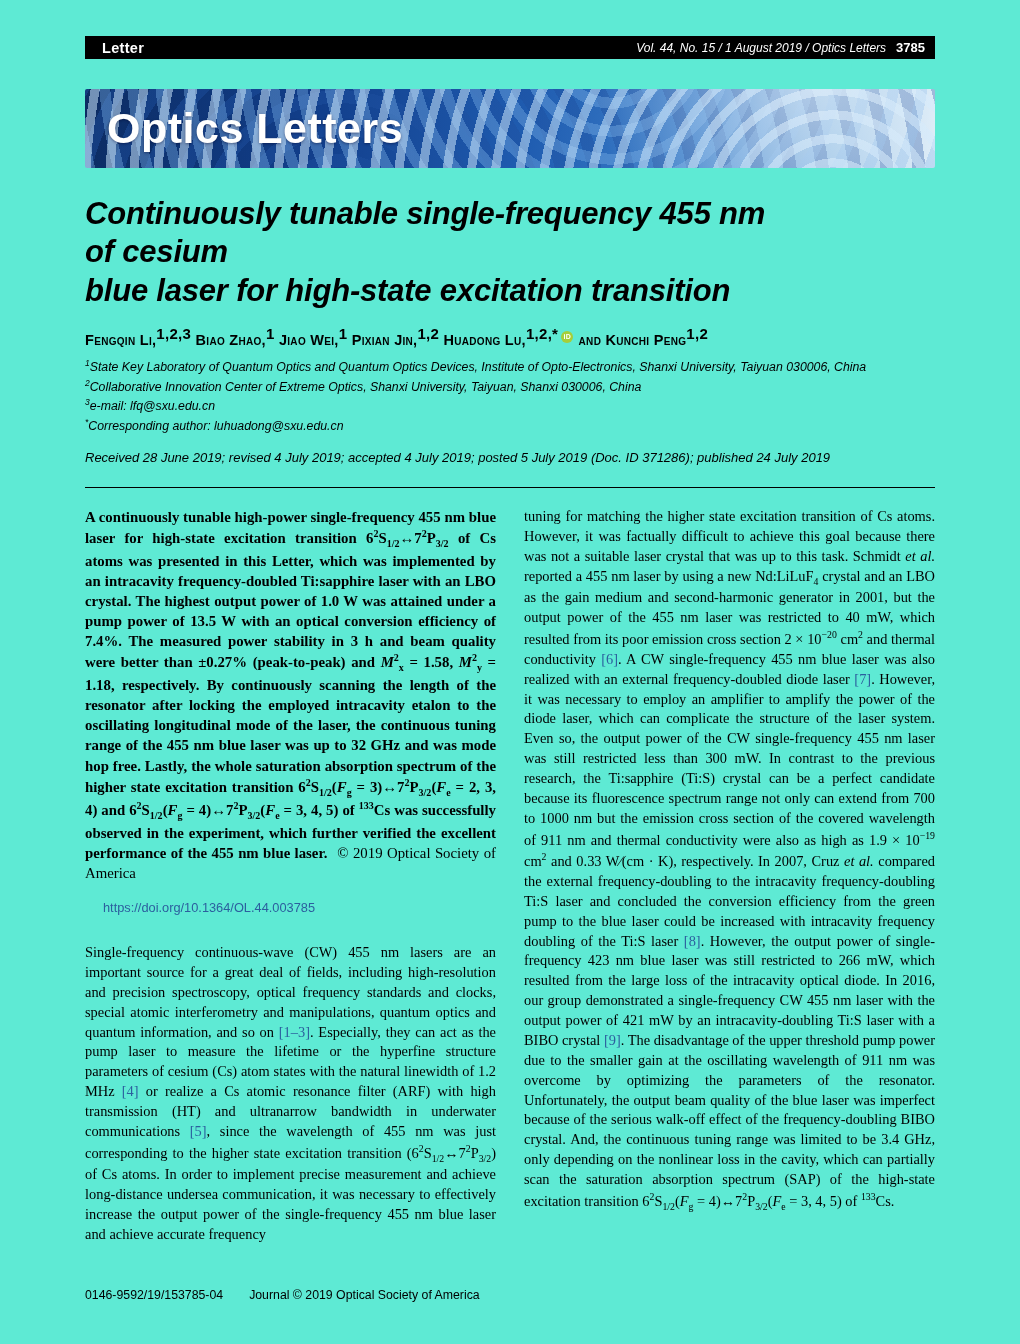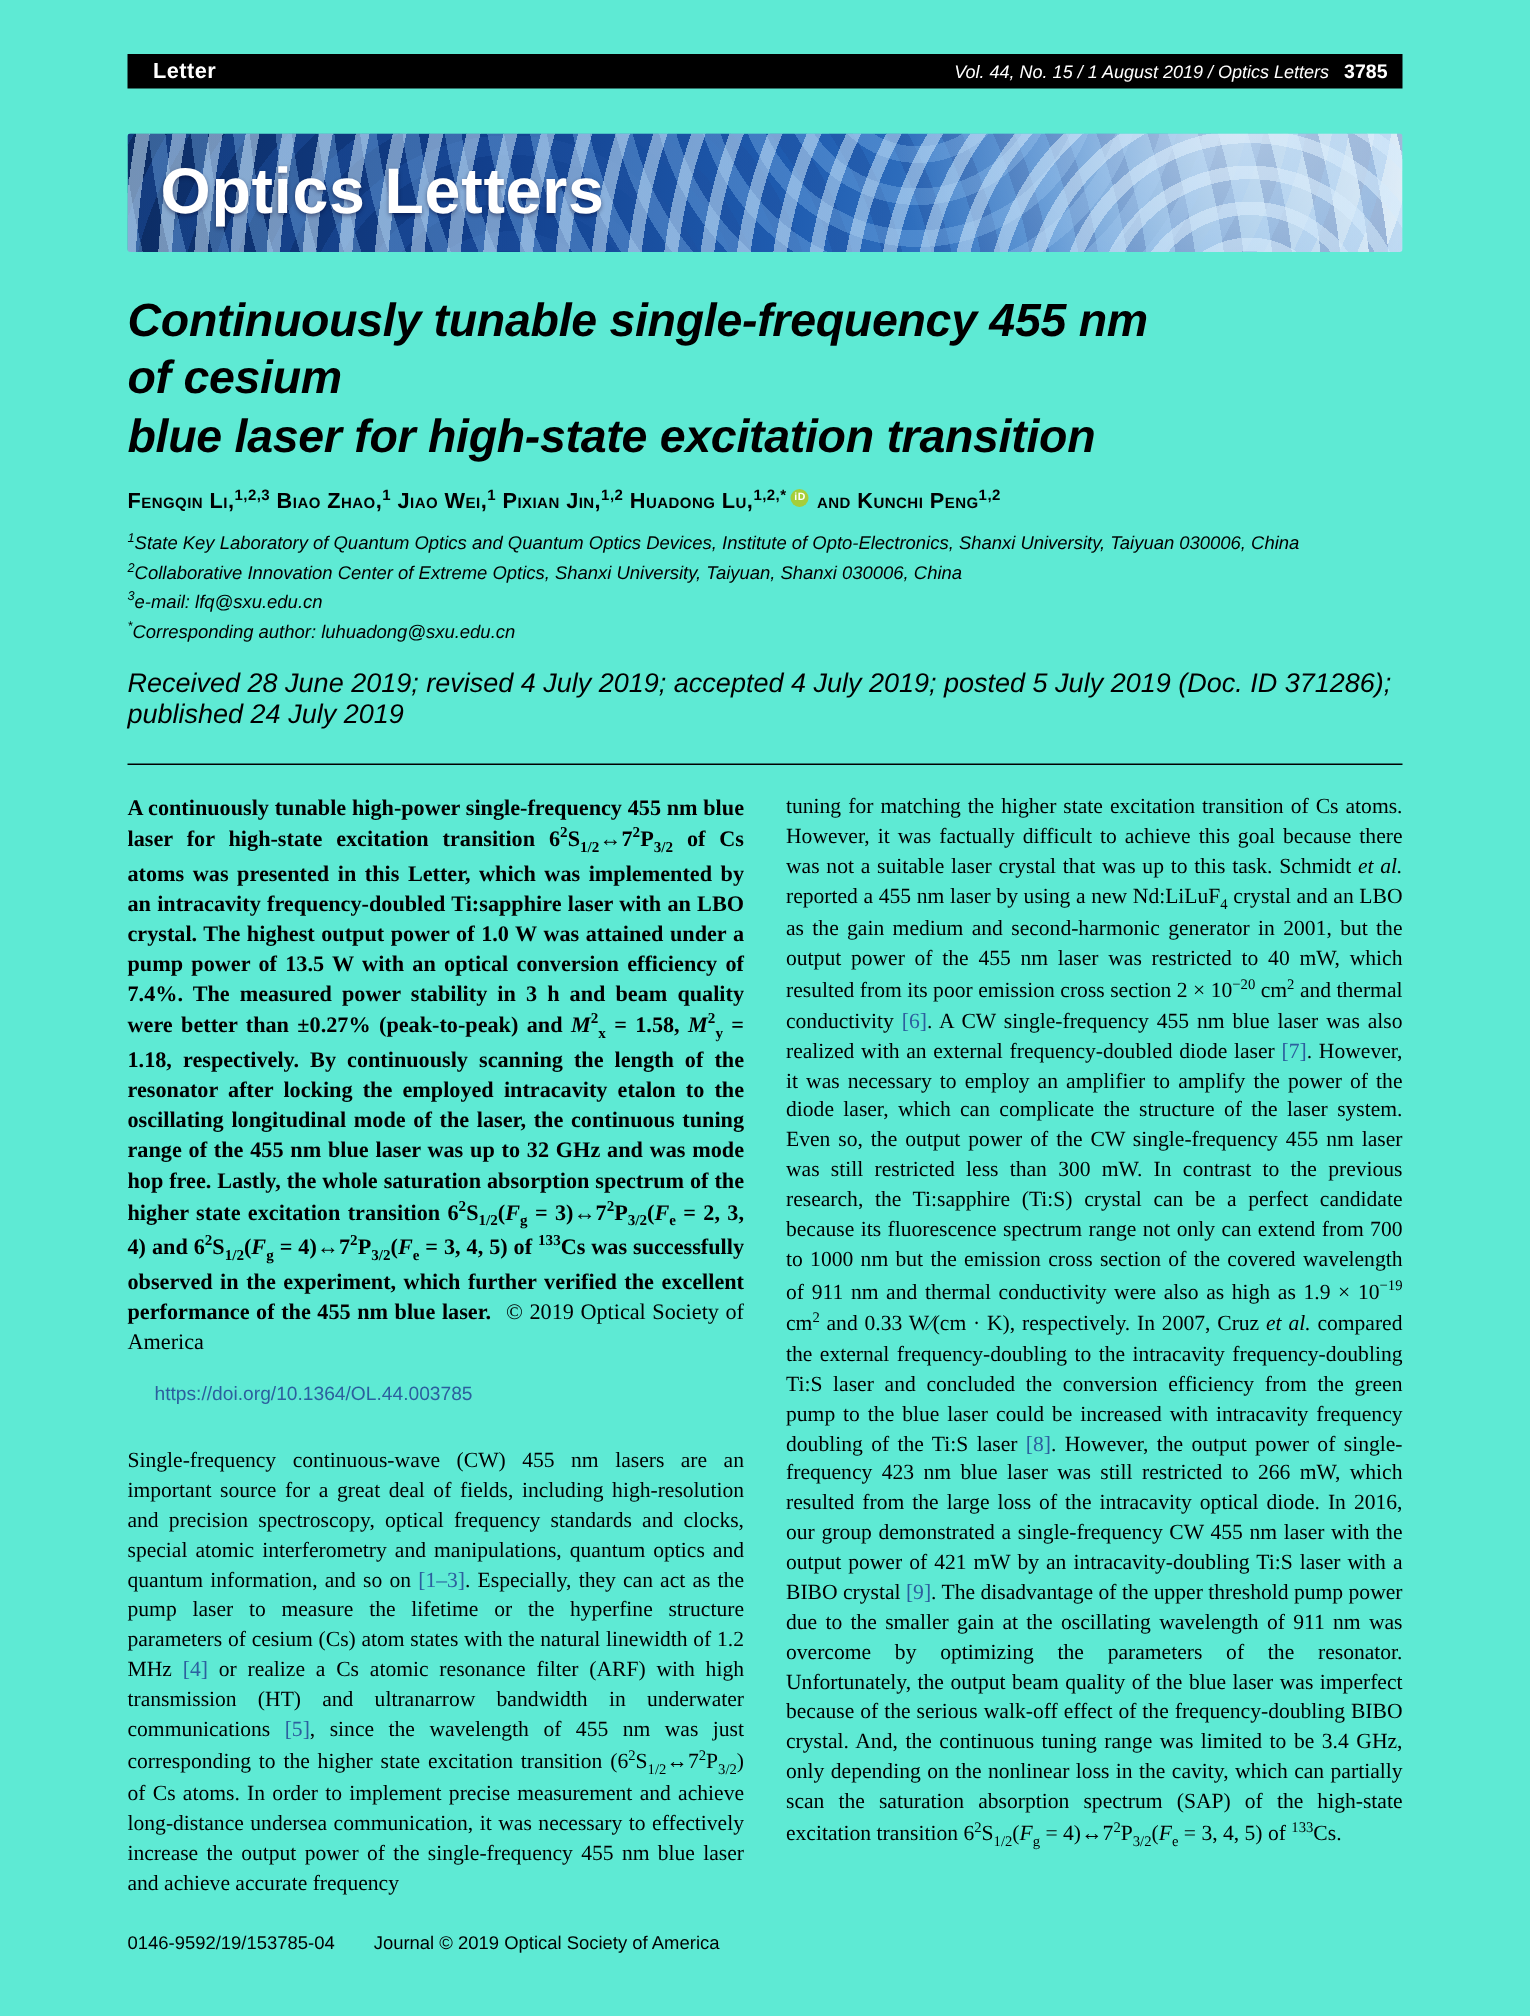--- a/index.html
+++ b/index.html
@@ -45,38 +45,38 @@
   .title {
     margin: 27px 0 0 0; font-family: "Liberation Sans", sans-serif;
     font-size: 31px; line-height: 1.24; font-weight: bold; letter-spacing: -0.2px; font-style: italic;
   }
   .title-line { display: block; }
 
   .authors {
     margin-top: 15px; font-family: "Liberation Sans", sans-serif;
     font-size: 14.5px; font-weight: bold; font-variant: small-caps; letter-spacing: 0.3px;
   }
-  .authors sup { font-size: 10px; font-variant: normal; }
+  .authors sup { font-size: 15px; font-variant: normal; }
   .orcid {
     display: inline-block; width: 12px; height: 12px; border-radius: 50%;
     background: #a6ce39; color: #fff; text-align: center;
     font: bold 7px/12px "Liberation Sans", sans-serif;
     font-variant: normal; vertical-align: super; margin: 0 1px 0 3px;
   }
 
   .affiliations { margin-top: 9px; }
   .affiliation {
     margin: 0; font-family: "Liberation Sans", sans-serif;
     font-size: 12.3px; font-style: italic; line-height: 1.42;
   }
   .affiliation sup { font-size: 8.5px; }
 
   .history {
     margin: 15px 0 0 0; font-family: "Liberation Sans", sans-serif;
-    font-size: 18px; font-style: italic;
+    font-size: 13px; font-style: italic;
   }
 
   .rule { border: 0; border-top: 1.3px solid #000; margin: 22px 0 0 0; }
 
   
   .columns {
     display: grid; grid-template-columns: 1fr 1fr; column-gap: 28px;
     margin-top: 19px; text-align: justify; hyphens: auto;
   }
   .abstract { margin: 0; font-size: 14.8px; line-height: 1.36; font-weight: bold; }

